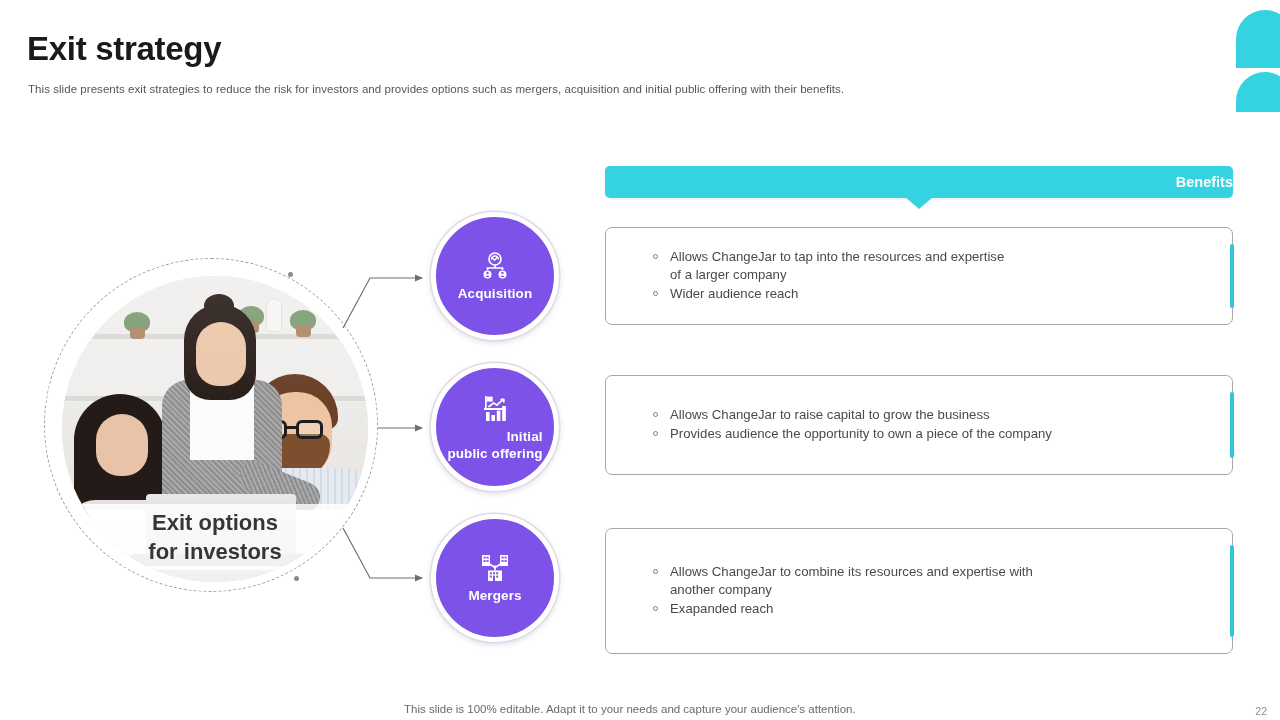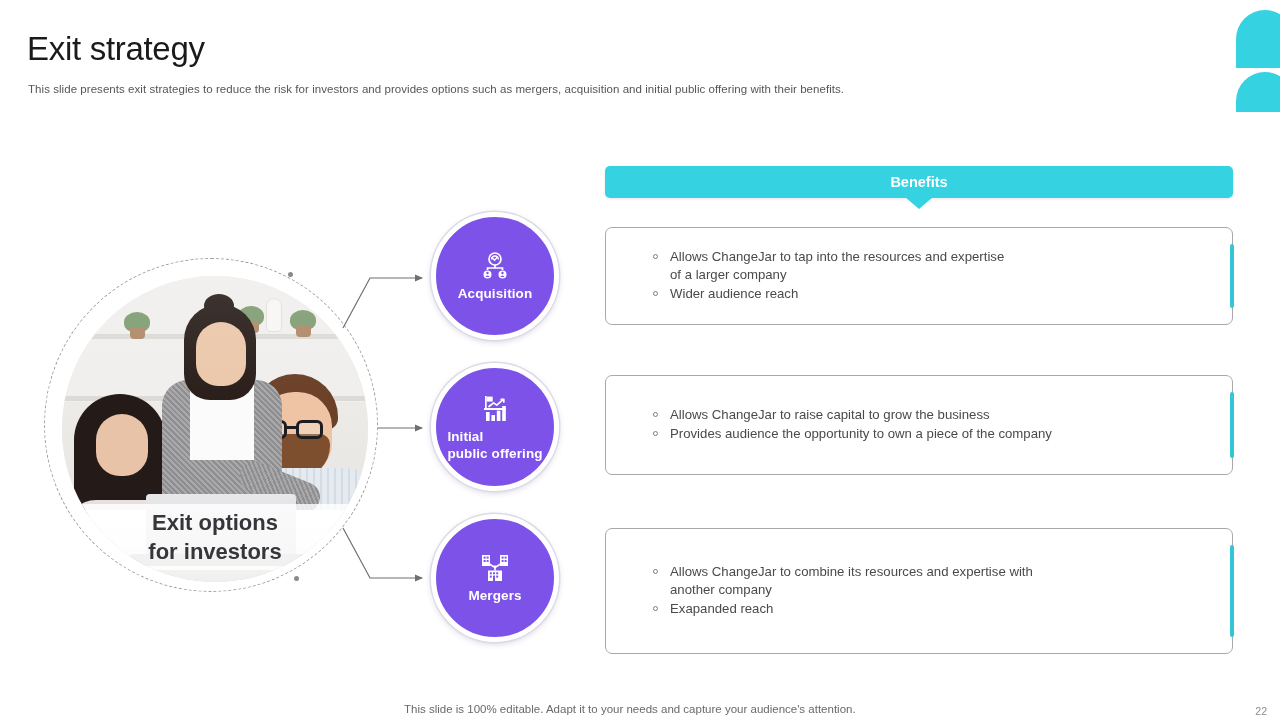--- a/index.html
+++ b/index.html
@@ -44,21 +44,21 @@
     border-top-left-radius: 58px;
     border-top-right-radius: 58px;
   }
 
   
   .page-title {
     position: absolute;
     left: 27px;
     top: 30px;
     font-size: 33px;
-    font-weight: normal;
+    font-weight: bold;
     color: #1a1a1a;
     letter-spacing: -0.3px;
   }
   .page-subtitle {
     position: absolute;
     left: 28px;
     top: 83px;
     font-size: 11.5px;
     color: #55565a;
     letter-spacing: 0.05px;
@@ -342,38 +342,38 @@
     width: 34px;
     height: 34px;
     margin-bottom: 3px;
     display: flex;
     align-items: center;
     justify-content: center;
   }
   .node-label {
     font-size: 13.5px;
     font-weight: bold;
-    text-align: left;
+    text-align: right;
     line-height: 1.22;
     white-space: pre-line;
     letter-spacing: 0.1px;
   }
 
   
   .benefits-bar {
     position: absolute;
     left: 605px;
     top: 166px;
     width: 628px;
     height: 32px;
     background: #35d2e1;
     border-radius: 5px;
     display: flex;
     align-items: center;
-    justify-content: center;
+    justify-content: flex-end;
     color: #ffffff;
     font-size: 14.5px;
     font-weight: bold;
     box-shadow: 0 1px 3px rgba(0,0,0,0.10);
   }
   .benefits-arrow {
     position: absolute;
     left: 905px;
     top: 197px;
     width: 0; height: 0;

